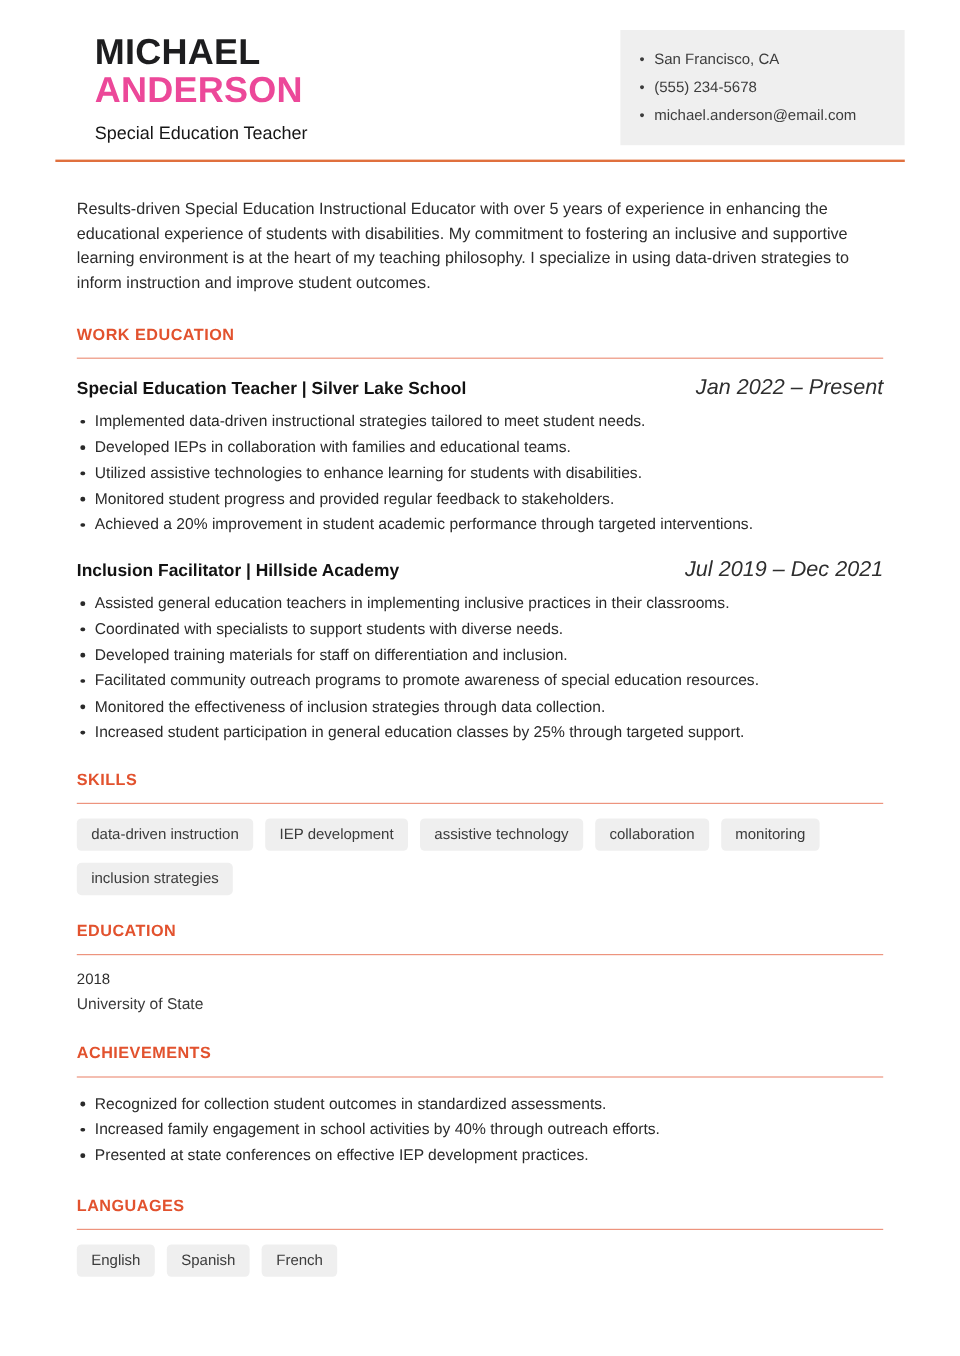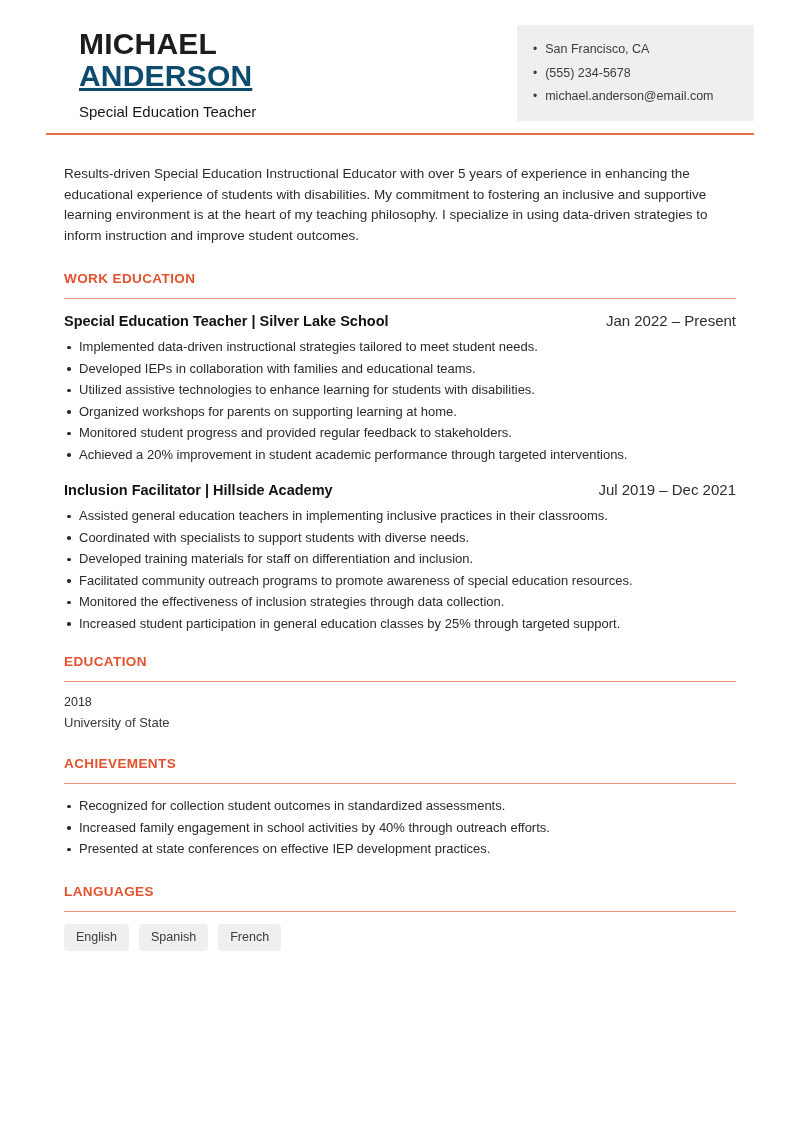--- a/index.html
+++ b/index.html
@@ -17,21 +17,21 @@
     position: relative;
     height: 133px;
     padding: 28px 33px 0 33px;
   }
   .name-first {
     font-size: 30px; font-weight: 700; line-height: 32px;
     color: #1d1d1f; letter-spacing: 0.2px;
   }
   .name-last {
     font-size: 30px; font-weight: 700; line-height: 32px;
-    color: #0c4a6e; letter-spacing: 0.2px; text-decoration: underline;
+    color: #ec4899; letter-spacing: 0.2px;
   }
   .header-job-title {
     margin-top: 12px; font-size: 15px; line-height: 16px; color: #161616;
   }
   .contact-box {
     position: absolute; top: 25px; right: 0;
     width: 237px; min-height: 89px;
     background: #efefef;
     padding: 13px 16px 12px 16px;
   }
@@ -59,21 +59,21 @@
   .sec-work    { margin-top: 26px; }
   .sec-skills  { margin-top: 24px; }
   .sec-edu     { margin-top: 23px; }
   .sec-achieve { margin-top: 27px; }
   .sec-lang    { margin-top: 27px; }
   
   .job-1 { margin-top: 13px; }
   .job-2 { margin-top: 18px; }
   .job-header { display: flex; justify-content: space-between; align-items: baseline; gap: 30px; }
   .job-title { font-size: 14.5px; font-weight: 700; color: #121212; line-height: 16px; }
-  .job-dates { font-size: 15px; color: #2e2e2e; white-space: nowrap; }
+  .job-dates { font-size: 18px; color: #2e2e2e; white-space: nowrap; font-style: italic; }
   .bullets { list-style: none; margin-top: 10px; }
   .bullets li {
     position: relative; padding-left: 15px;
     font-size: 13px; line-height: 16.5px; color: #2a2a2a;
     margin-bottom: 5px;
   }
   .bullets li::before {
     content: ""; position: absolute; left: 3px; top: 6.5px;
     width: 3.5px; height: 3.5px; border-radius: 50%; background: #2a2a2a;
   }
@@ -130,21 +130,20 @@
 
       <article class="job-1">
         <div class="job-header">
           <h3 class="job-title">Special Education Teacher | Silver Lake School</h3>
           <span class="job-dates">Jan 2022 – Present</span>
         </div>
         <ul class="bullets">
           <li>Implemented data-driven instructional strategies tailored to meet student needs.</li>
           <li>Developed IEPs in collaboration with families and educational teams.</li>
           <li>Utilized assistive technologies to enhance learning for students with disabilities.</li>
-          <li>Organized workshops for parents on supporting learning at home.</li>
           <li>Monitored student progress and provided regular feedback to stakeholders.</li>
           <li>Achieved a 20% improvement in student academic performance through targeted interventions.</li>
         </ul>
       </article>
 
       <article class="job-2">
         <div class="job-header">
           <h3 class="job-title">Inclusion Facilitator | Hillside Academy</h3>
           <span class="job-dates">Jul 2019 – Dec 2021</span>
         </div>
@@ -152,20 +151,32 @@
           <li>Assisted general education teachers in implementing inclusive practices in their classrooms.</li>
           <li>Coordinated with specialists to support students with diverse needs.</li>
           <li>Developed training materials for staff on differentiation and inclusion.</li>
           <li>Facilitated community outreach programs to promote awareness of special education resources.</li>
           <li>Monitored the effectiveness of inclusion strategies through data collection.</li>
           <li>Increased student participation in general education classes by 25% through targeted support.</li>
         </ul>
       </article>
     </section>
 
+    <section class="section sec-skills">
+      <h2 class="section-title">SKILLS</h2>
+      <div class="section-rule"></div>
+      <div class="tag-row">
+        <span class="tag">data-driven instruction</span>
+        <span class="tag">IEP development</span>
+        <span class="tag">assistive technology</span>
+        <span class="tag">collaboration</span>
+        <span class="tag">monitoring</span>
+        <span class="tag">inclusion strategies</span>
+      </div>
+    </section>
 
     <section class="section sec-edu">
       <h2 class="section-title">EDUCATION</h2>
       <div class="section-rule"></div>
       <div class="edu-header">
         <span class="edu-year">2018</span>
       </div>
       <div class="edu-school">University of State</div>
     </section>
 

